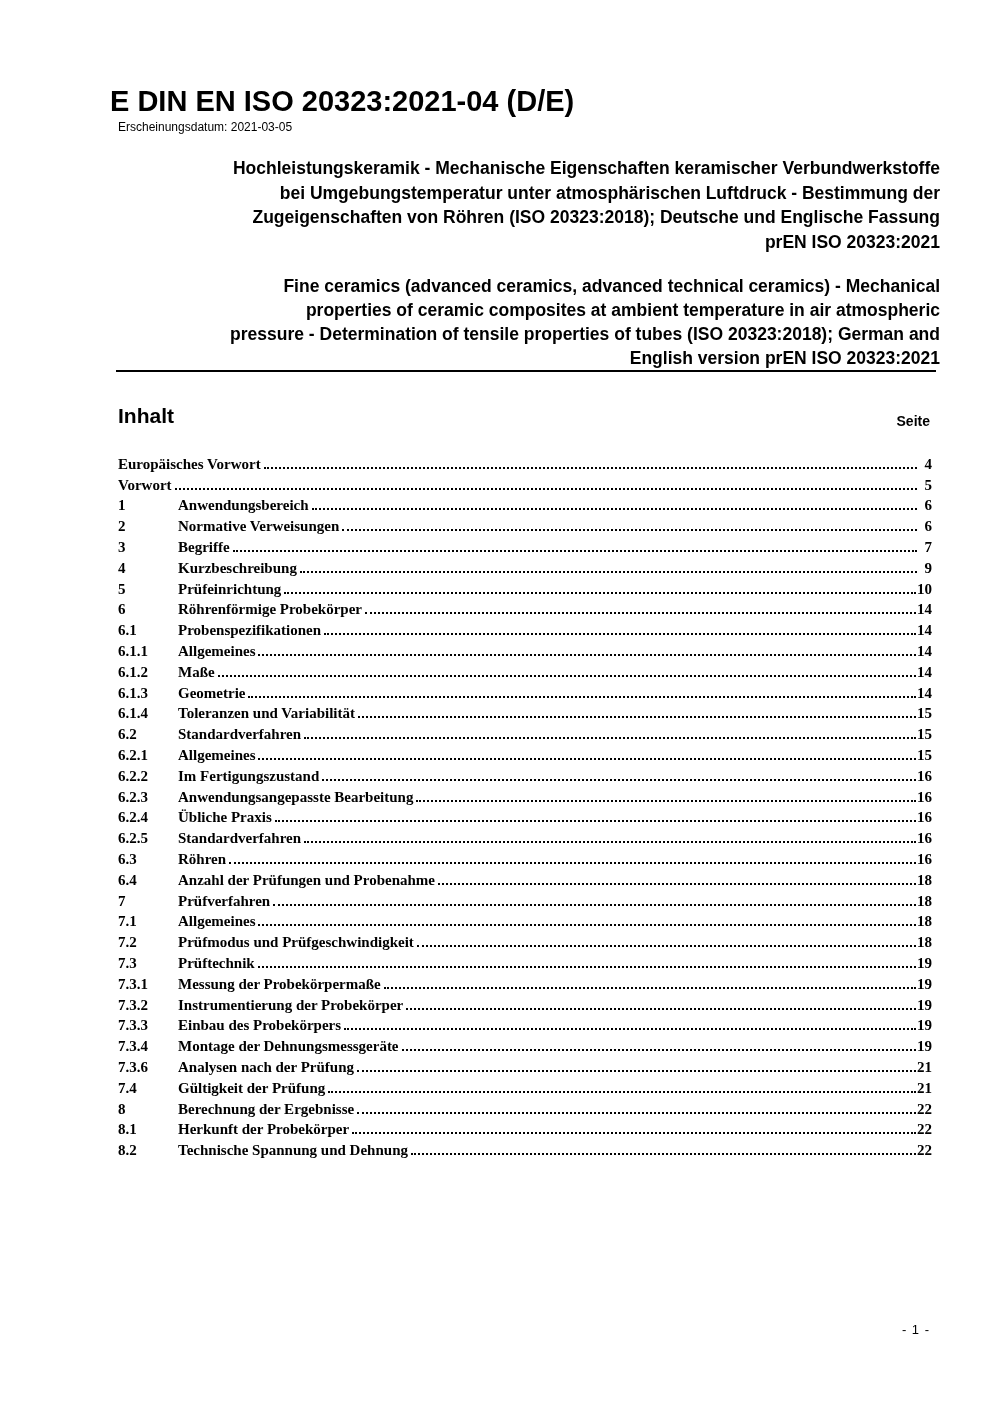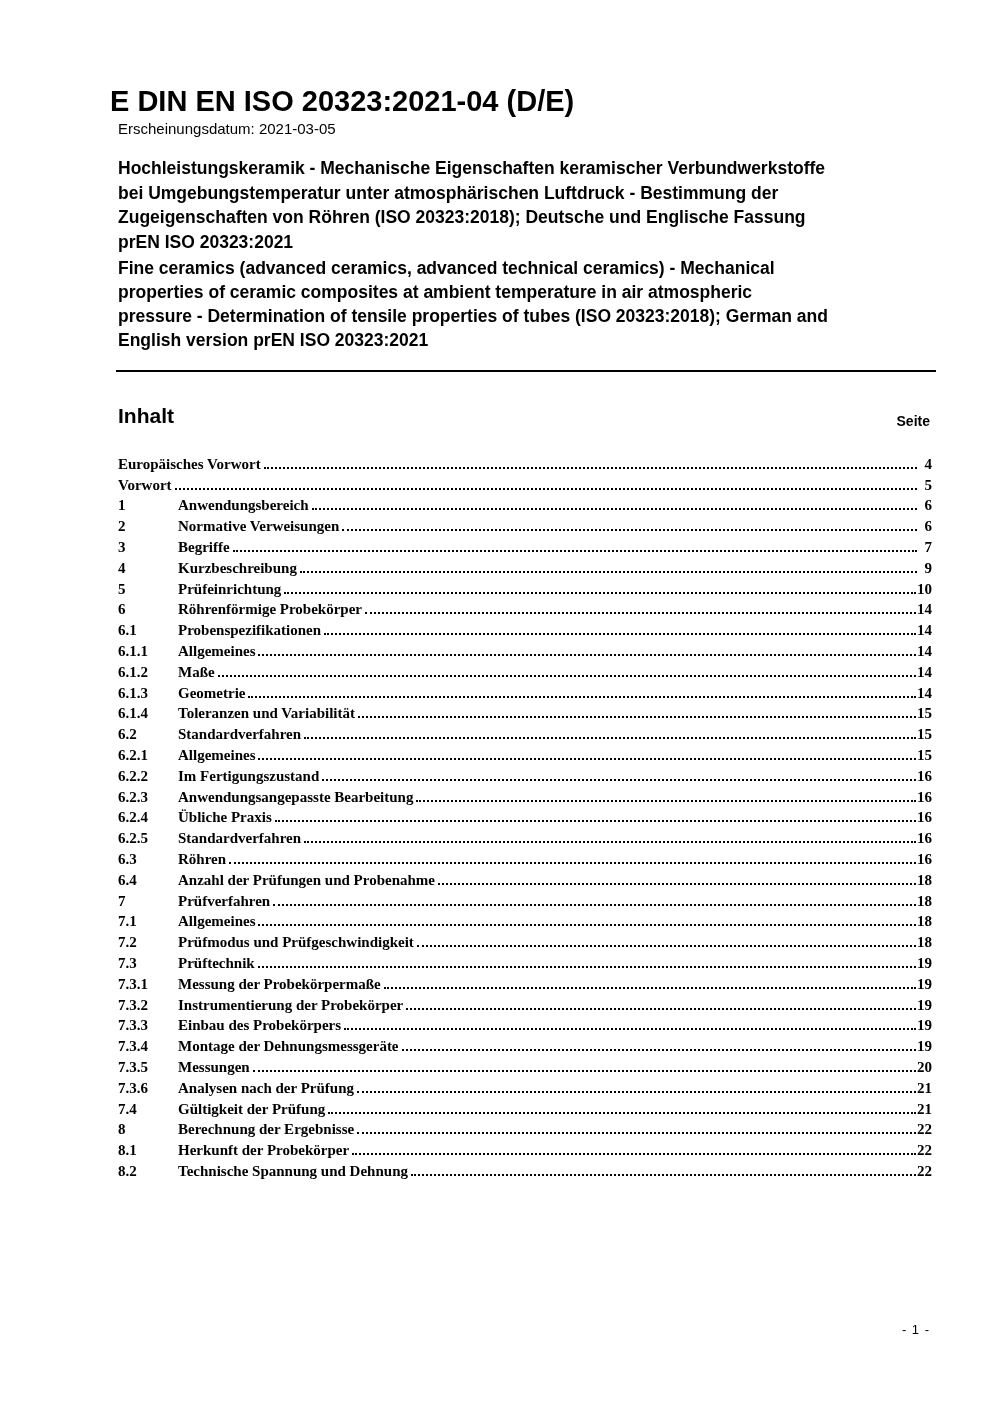--- a/index.html
+++ b/index.html
@@ -8,29 +8,30 @@
     background: #ffffff; color: #000000;
     position: relative; overflow: hidden;
     font-family: "Liberation Sans", sans-serif;
   }
   .doc-number {
     position: absolute; left: 110px; top: 85px;
     font-size: 29px; font-weight: bold; white-space: nowrap;
   }
   .release-date {
     position: absolute; left: 118px; top: 120px;
-    font-size: 15px;
+    font-size: 12px;
   }
   .title-block {
     position: absolute; left: 118px; width: 822px;
     font-size: 17.5px; font-weight: bold;
     white-space: pre-line;
+    text-align: right;
   }
   .title-de { top: 156px; line-height: 24.5px; }
-  .title-en { top: 256px; line-height: 24px; }
+  .title-en { top: 274px; line-height: 24px; }
   .title-rule {
     position: absolute; left: 116px; top: 370px; width: 820px;
     border-top: 2px solid #000;
   }
   .toc-heading {
     position: absolute; left: 118px; top: 404px;
     font-size: 21px; font-weight: bold;
   }
   .seite-label {
     position: absolute; right: 62px; top: 413px;
@@ -251,26 +252,20 @@
         <span class="leader"></span>
         <span class="toc-page">19</span>
       </div>
       <div class="toc-row">
         <span class="toc-num">7.3.4</span>
         <span class="toc-title">Montage der Dehnungsmessgeräte</span>
         <span class="leader"></span>
         <span class="toc-page">19</span>
       </div>
       <div class="toc-row">
-        <span class="toc-num">7.3.5</span>
-        <span class="toc-title">Messungen</span>
-        <span class="leader"></span>
-        <span class="toc-page">20</span>
-      </div>
-      <div class="toc-row">
         <span class="toc-num">7.3.6</span>
         <span class="toc-title">Analysen nach der Prüfung</span>
         <span class="leader"></span>
         <span class="toc-page">21</span>
       </div>
       <div class="toc-row">
         <span class="toc-num">7.4</span>
         <span class="toc-title">Gültigkeit der Prüfung</span>
         <span class="leader"></span>
         <span class="toc-page">21</span>

